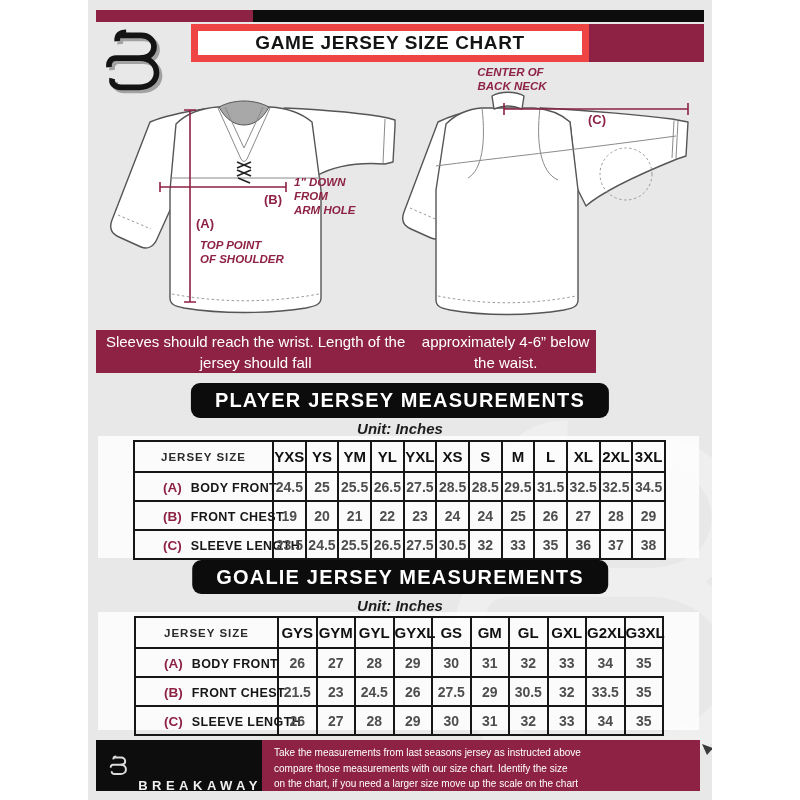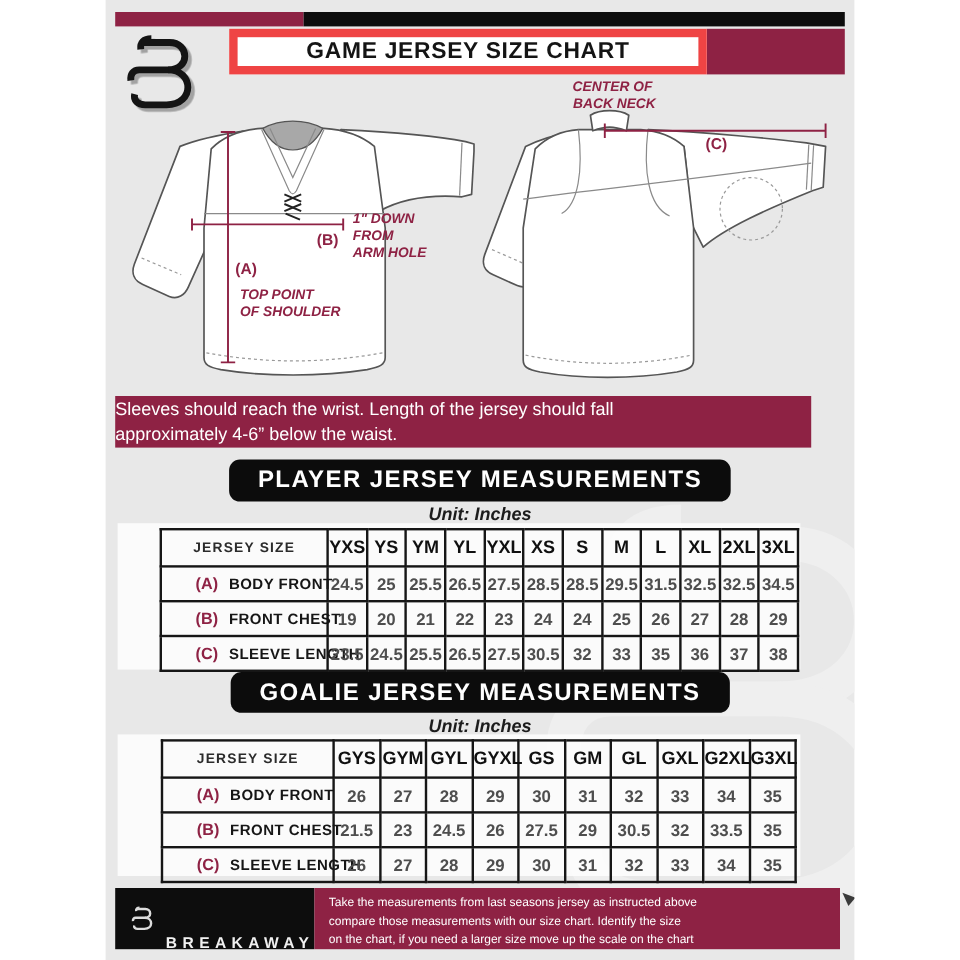--- a/index.html
+++ b/index.html
@@ -20,35 +20,35 @@
   
   .diagrams{left:0;top:62px;z-index:2;}
   .jersey{fill:#ffffff;stroke:#555555;stroke-width:1.4;stroke-linejoin:round;}
   .seam{fill:none;stroke:#8a8a8a;stroke-width:1;}
   .stitch{fill:none;stroke:#9a9a9a;stroke-width:1;stroke-dasharray:2.5,2.5;}
   .meas{stroke:var(--accent);stroke-width:1.6;fill:none;}
   .mlabel{fill:var(--accent);font-weight:800;font-size:13px;}
   .mnote{fill:var(--accent);font-weight:700;font-style:italic;font-size:11.5px;}
 
   
-  .banner{left:8px;top:330px;width:580px;height:43px;background:var(--accent);color:#fff;
-    display:flex;flex-direction:column;align-items:flex-start;justify-content:center;z-index:2;
+  .banner{left:8px;top:330px;width:500px;height:43px;background:var(--accent);color:#fff;
+    display:flex;align-items:flex-end;justify-content:center;z-index:2;
     font-size:15px;line-height:21px;text-align:center;}
 
   
   .section-head{left:50%;transform:translateX(-50%);background:#0c0c0c;color:#fff;border-radius:9px;
     padding:0 24px;height:35px;line-height:35px;font-weight:800;font-size:20px;letter-spacing:1.2px;
     white-space:nowrap;z-index:2;}
   .section-head.player{top:383px;}
   .section-head.goalie{top:560px;height:34px;line-height:34px;}
   .unit{left:0;width:624px;text-align:center;font-style:italic;font-weight:700;font-size:15px;color:#1c1c1c;z-index:2;}
   .unit.u1{top:420px;} .unit.u2{top:597px;}
 
   
-  .panel{left:10px;width:569px;background:rgba(255,255,255,0.80);z-index:2;}
+  .panel{left:10px;width:569px;background:rgba(255,255,255,0.80);z-index:2;padding-left:32px;}
   .panel.p1{top:436px;height:122px;}
   .panel.p2{top:612px;height:118px;}
   table{border-collapse:collapse;table-layout:fixed;position:absolute;top:4px;}
   .t-player{left:35px;width:533px;}
   .t-goalie{left:36px;width:530px;}
   th,td{border:2px solid #161616;text-align:center;padding:0;height:27px;background:transparent;}
   thead th{height:29px;}
   th.corner{font-size:11.5px;letter-spacing:1px;color:#2b2b2b;font-weight:600;}
   .t-player th.corner{width:137px;} .t-goalie th.corner{width:141px;}
   th.size{font-size:15px;font-weight:700;color:#101010;}

